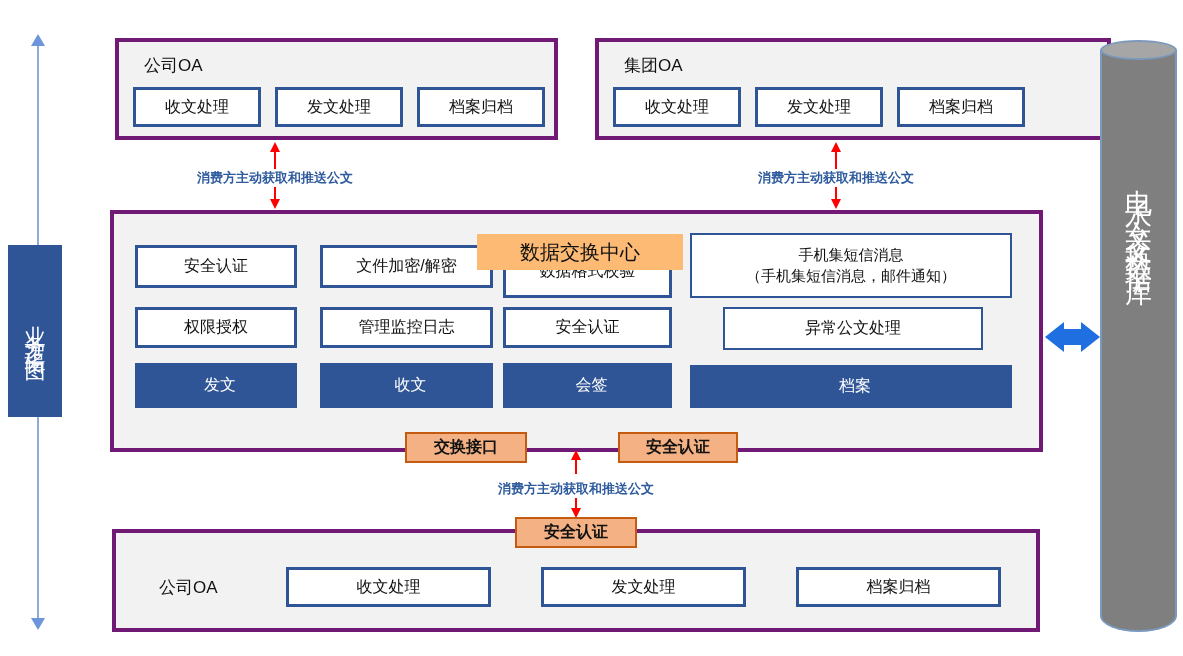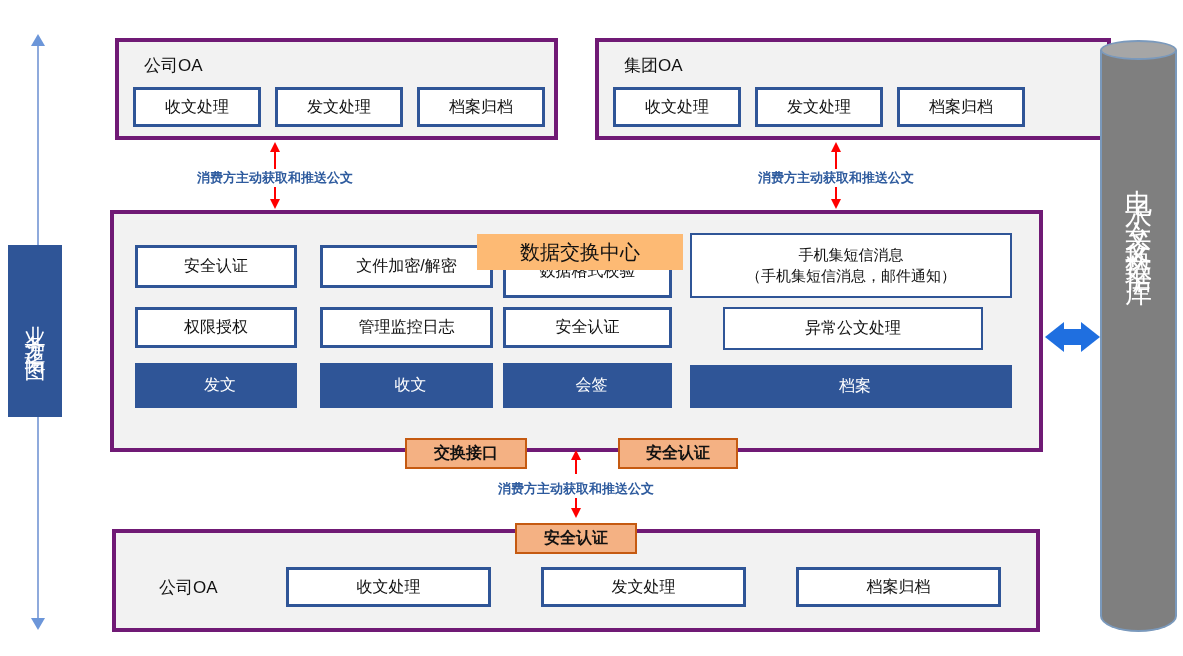--- a/index.html
+++ b/index.html
@@ -42,21 +42,21 @@
     background: #2F5597; color: #ffffff;
     display: flex; align-items: center; justify-content: center;
     font-size: 16px;
     padding-left: 8px;
   }
 
   
   .tag {
     background: #F4B183; border: 2px solid #C55A11;
     display: flex; align-items: center; justify-content: center;
-    font-size: 16px; font-weight: 600; color: #111; margin-top: 6px;
+    font-size: 16px; font-weight: 600; color: #111;
   }
 
   
   .center-title {
     background: #fdba74; display: flex; align-items: center; justify-content: center;
     font-size: 20px; color: #111; z-index: 3; margin-top: 48px;
   }
 
   
   .rstem { width: 2px; background: #FF0000; }

